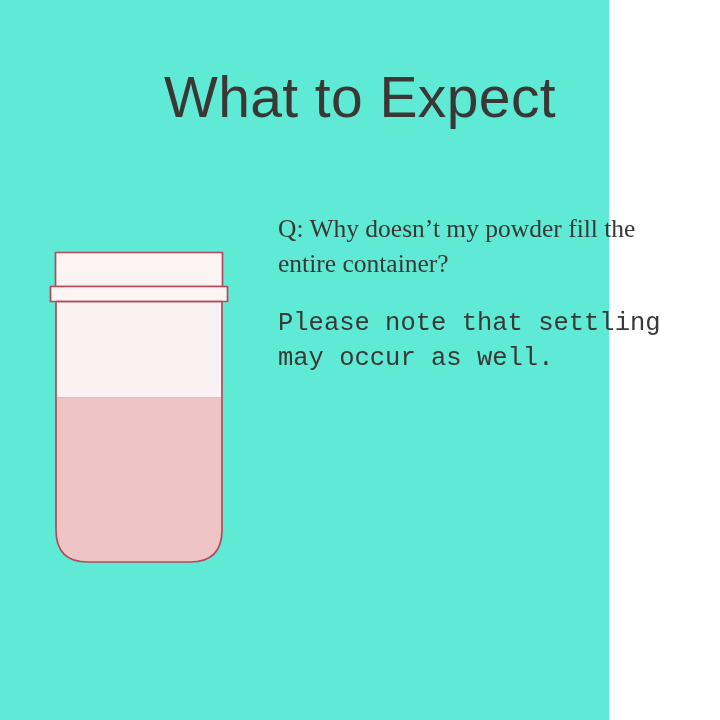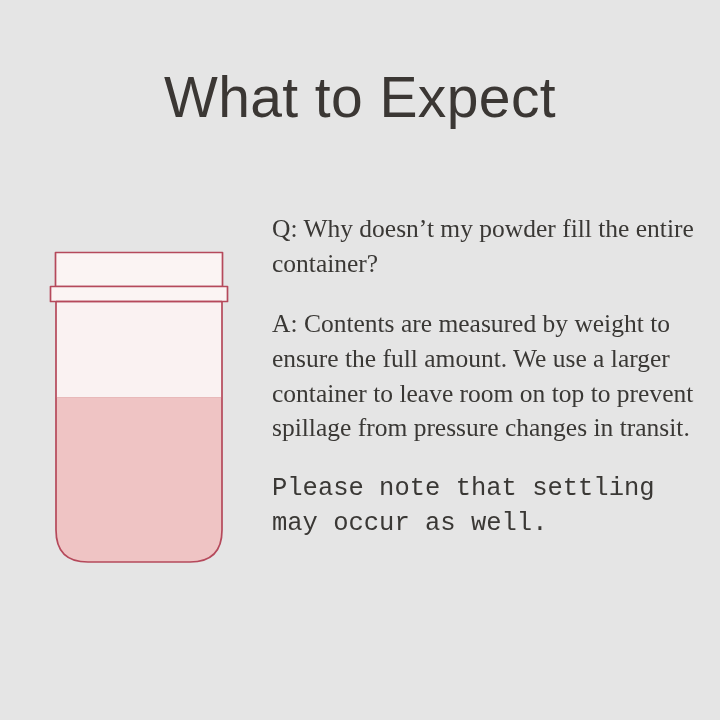--- a/index.html
+++ b/index.html
@@ -10,23 +10,23 @@
   }
   body {
     width: 720px;
     height: 720px;
     overflow: hidden;
     font-family: "Liberation Sans", sans-serif;
     -webkit-font-smoothing: antialiased;
   }
   #page {
     position: relative;
-    width: 720px;
+    width: 609px;
     height: 720px;
-    background: #e5e5e5;
+    background: #5eead4;
   }
 
   
   #page-title {
     position: absolute;
     left: 0;
     top: 68px;
     width: 720px;
     text-align: center;
     font-family: "Liberation Sans", "DejaVu Sans", sans-serif;
@@ -58,21 +58,21 @@
     position: absolute;
     left: 272px;
     top: 212px;
     width: 424px;
     font-family: "Liberation Serif", "DejaVu Serif", serif;
     font-size: 25.5px;
     line-height: 1.36;
     color: #3a3835;
   }
   .faq-para {
-    margin: 0 0 26px 0;
+    margin: 0 0 26px 6px;
   }
   .faq-para:last-child {
     margin-bottom: 0;
     font-family: Liberation Mono, monospace;
   }
 </style>
 </head>
 <body>
 
 <div id="page">
@@ -100,17 +100,16 @@
       <path d="M15.5,10.5 L182.5,10.5 L182.5,44.5 L15.5,44.5 Z" fill="#fbf4f3" stroke="#b5495b" stroke-width="1.7" stroke-linejoin="round"></path>
 
       <path d="M10.5,44.5 L187.5,44.5 L187.5,59.5 L10.5,59.5 Z" fill="#fbf4f3" stroke="#b5495b" stroke-width="1.7" stroke-linejoin="round"></path>
 
       <line x1="16" y1="59.5" x2="182" y2="59.5" stroke="#b5495b" stroke-width="1.7"></line>
     </svg>
   </div>
 
   <div id="faq-text">
     <p class="faq-para">Q: Why doesn’t my powder fill the entire container?</p>
-    <p class="faq-para">A: Contents are measured by weight to ensure the full amount. We use a larger container to leave room on top to prevent spillage from pressure changes in transit.</p>
     <p class="faq-para">Please note that settling may occur as well.</p>
   </div>
 
 </div>
 
 </body></html>

